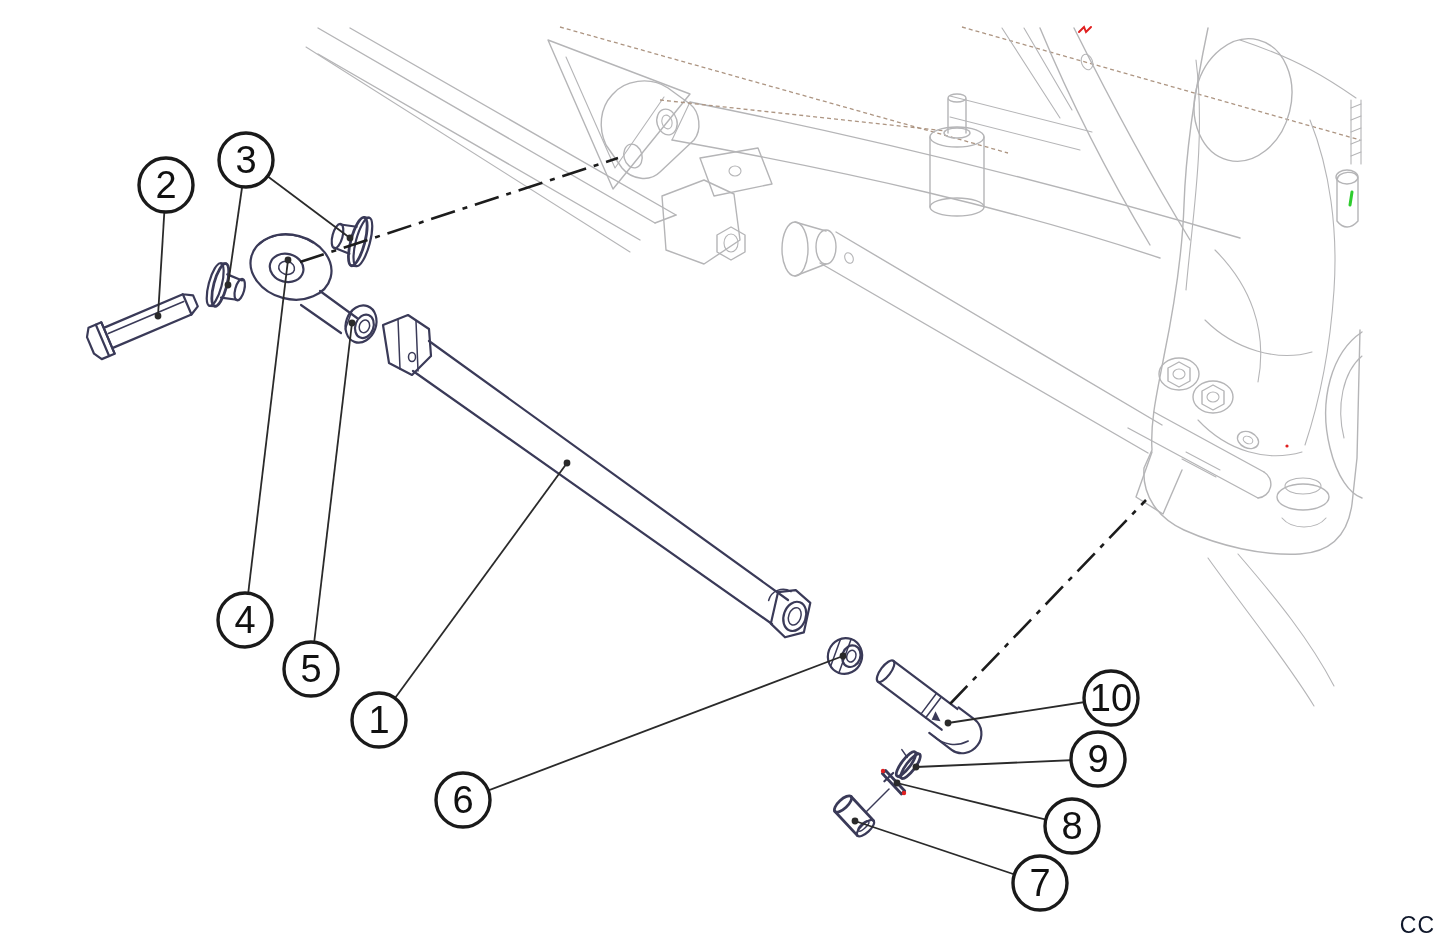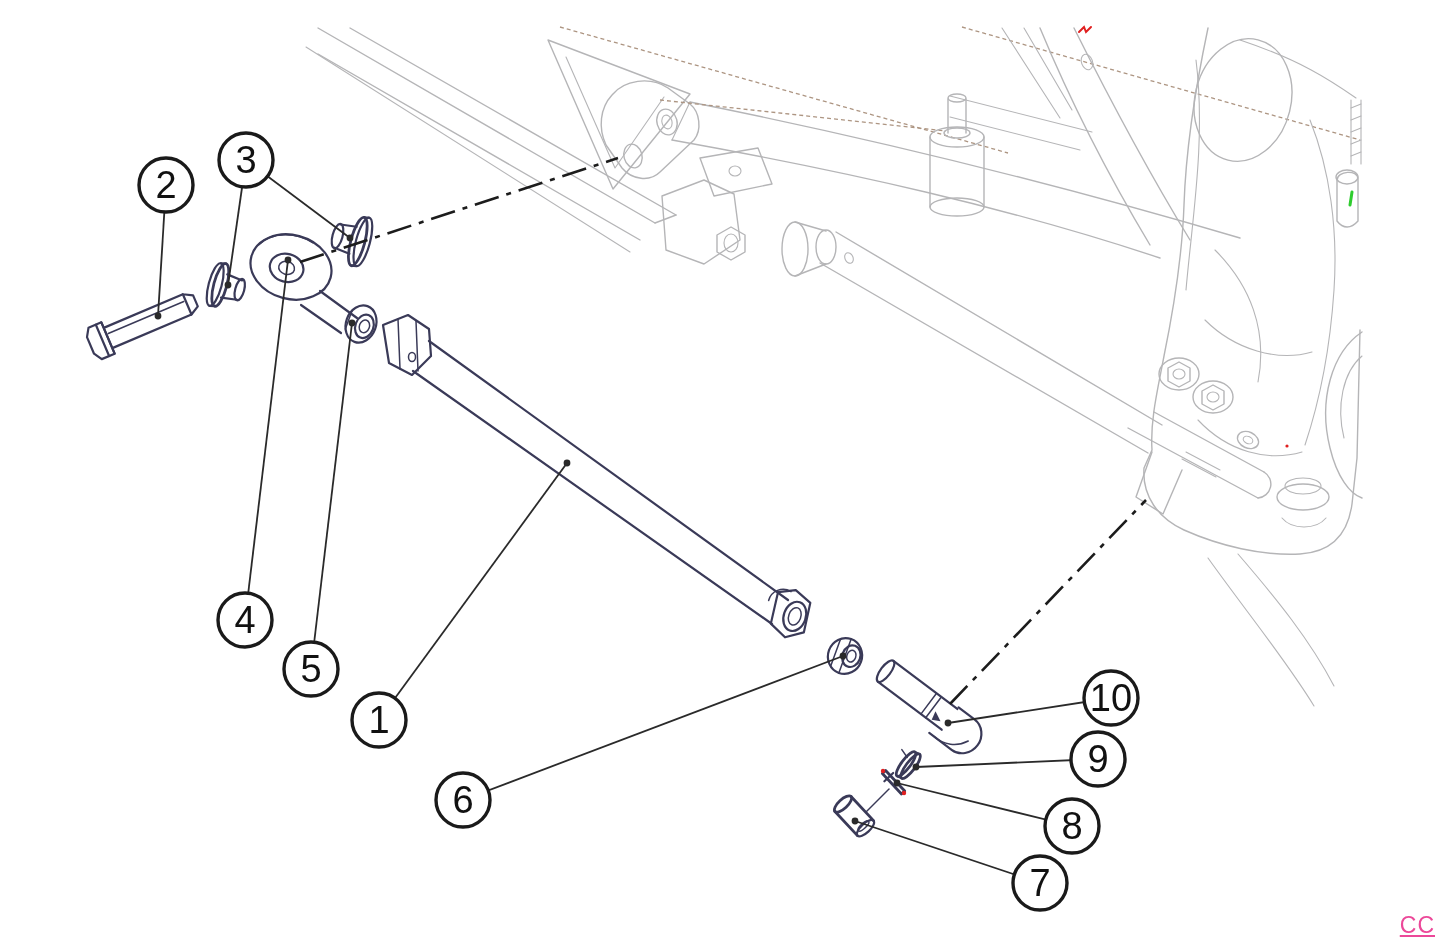--- a/index.html
+++ b/index.html
@@ -17,21 +17,21 @@
   .part-thin{fill:none;stroke:var(--part-line,#3a3a58);stroke-width:1.5;stroke-linecap:round;}
   
   .leader{stroke:var(--leader,#2a2a2a);stroke-width:1.8;fill:none;}
   .leader-dot{fill:var(--leader,#2a2a2a);}
   .axis{stroke:var(--axis-line,#1c1c1c);stroke-width:2.6;fill:none;stroke-dasharray:25 8 5 8;}
   .callout-circle{fill:#ffffff;stroke:var(--callout-stroke,#1a1a1a);stroke-width:3.4;}
   .callout-num{font-family:"Liberation Sans",sans-serif;font-size:38px;fill:#111;text-anchor:middle;}
   .mark-red{stroke:var(--red-mark,#e02020);stroke-width:2;fill:none;stroke-linecap:round;}
   .mark-red-fill{fill:var(--red-mark,#e02020);stroke:none;}
   .mark-green{stroke:var(--green-mark,#2ecc2e);stroke-width:3;fill:none;stroke-linecap:round;}
-  .corner-label{position:absolute;right:10px;bottom:13px;font-size:23px;letter-spacing:1px;color:#ec4899;text-decoration:underline;}
+  .corner-label{position:absolute;right:10px;bottom:13px;font-size:23px;letter-spacing:1px;color:#0f172a;}
 </style>
 </head>
 <body>
 
 <div id="stage">
   <svg id="diagram" width="1445" height="952" viewBox="0 0 1445 952">
 
     <g>
       <path class="ctx" d="M318,28 L655,223"></path>
       <path class="ctx" d="M350,28 L676,215"></path>

